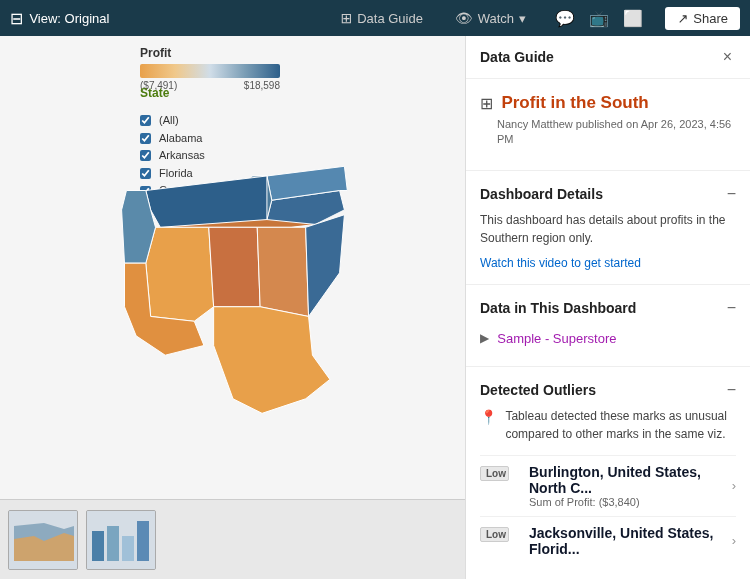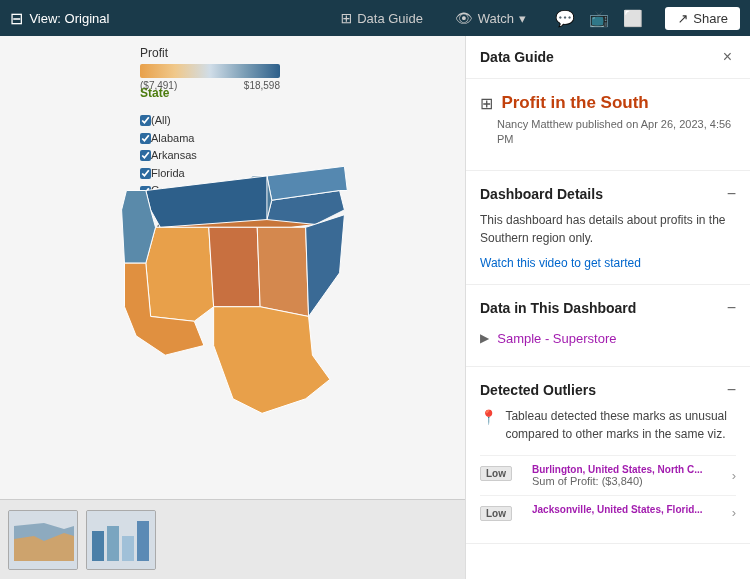--- a/index.html
+++ b/index.html
@@ -64,42 +64,42 @@
       justify-content: center;
     }
 
     
     .legend {
       position: absolute;
       top: 10px;
       left: 140px;
     }
     .legend-title {
-      font-size: 12px; font-weight: 400; margin-bottom: 4px; color: #333;
+      font-size: 12px; font-weight: 700; margin-bottom: 4px; color: #333;
     }
     .legend-bar {
       width: 140px; height: 14px;
       background: linear-gradient(to right, #e8a04a, #f0c88a, #d0dde8, #7a9db5, #2d5f8a);
       border-radius: 2px;
     }
     .legend-labels {
       display: flex; justify-content: space-between;
       font-size: 10px; color: #555; margin-top: 2px; align-items: flex-end;
     }
 
     
     .state-filter {
       position: absolute;
       top: 50px;
       left: 140px;
       font-size: 11px;
     }
     .state-filter .title { font-weight: 600; margin-bottom: 12px; color: #4d7c0f; font-size: 12px; }
     .state-item {
-      display: flex; align-items: center; gap: 0;
+      display: flex; align-items: center; gap: 8px;
       line-height: 1.6; color: #333;
     }
     .state-item input[type=checkbox] { width: 11px; height: 11px; accent-color: #2d6a9f; }
 
     
     .thumb-strip {
       position: absolute;
       bottom: 0; left: 0; right: 0;
       height: 80px;
       background: #e8e8e8;
@@ -208,21 +208,21 @@
       color: #555;
       font-size: 10px;
       font-weight: 600;
       padding: 1px 5px;
       border-radius: 2px;
       margin-top: 2px;
       min-width: 28px;
       text-align: center;
     }
     .outlier-info-text .location-name {
-      font-size: 10px; font-weight: 600; color: #a21caf;
+      font-size: 14px; font-weight: 600; color: #0f172a;
     }
     .outlier-info-text .profit-val {
       font-size: 11px; color: #666;
     }
     .chevron-right-sm { color: #999; font-size: 13px; }
 
     
     .map-svg { width: 240px; height: 310px; }
   </style>
 </head>

